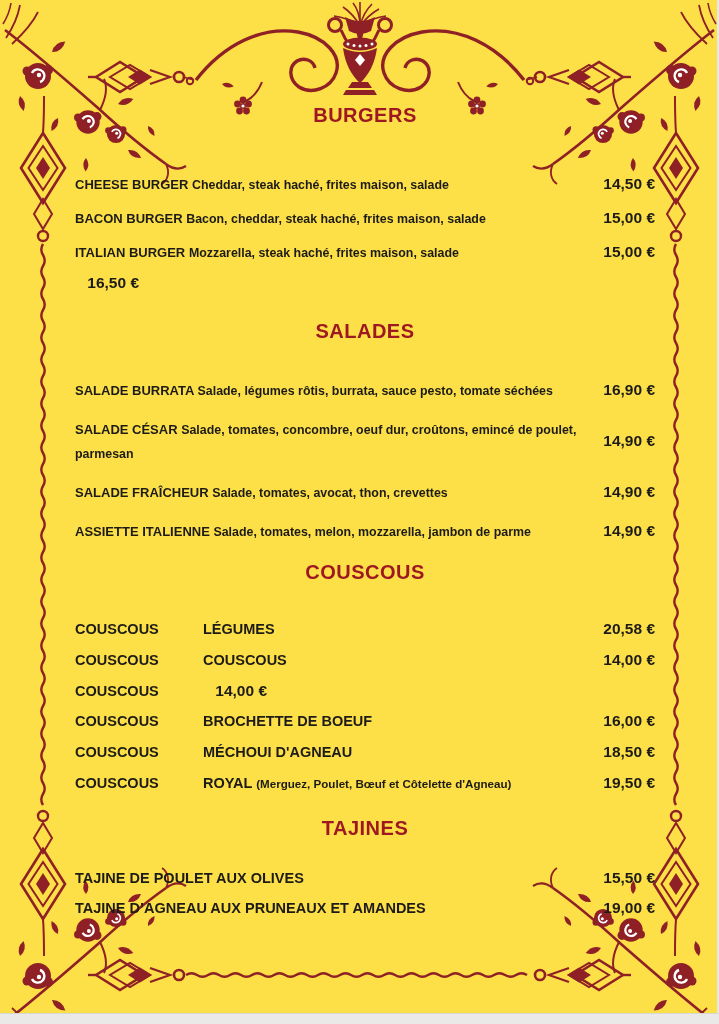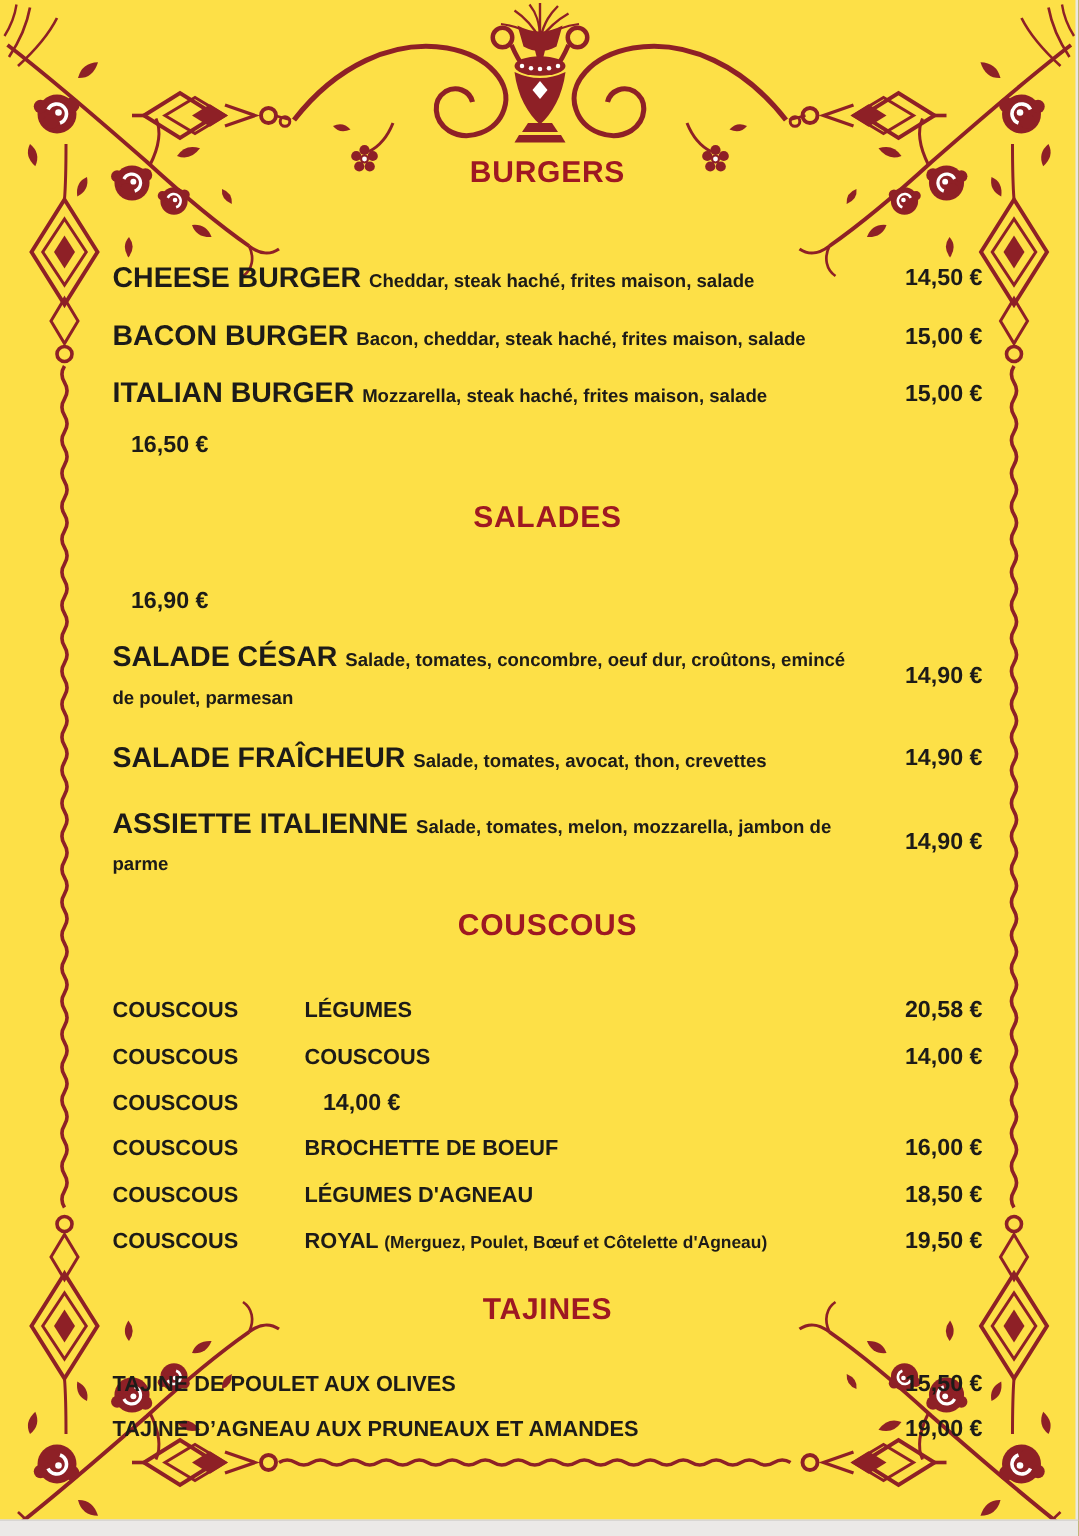--- a/index.html
+++ b/index.html
@@ -21,21 +21,21 @@
   }
   .sec-burgers  h2{margin:0 0 44px;}
   .sec-salades  h2{margin:26px 0 34px;}
   .sec-couscous h2{margin:16px 0 34px;}
   .sec-tajines  h2{margin:22px 0 28px;}
   .row{display:flex;align-items:center;margin-bottom:10px;}
   .sec-salades  .row{margin-bottom:15px;}
   .sec-couscous .row{margin-bottom:11px;}
   .sec-tajines  .row{margin-bottom:12px;gap:24px;}
   .cell{flex:1;padding-right:10px;line-height:1.5;}
-  .nm{font-size:19px;font-weight:700;}
+  .nm{font-size:13px;font-weight:700;}
   .nm::after{content:" ";}
   .ds{font-size:12.4px;font-weight:700;}
   .pr{font-size:15.5px;font-weight:700;white-space:nowrap;min-width:64px;text-align:right;}
   .crow .cname{width:128px;font-size:14.5px;font-weight:700;}
   .crow .cvar{flex:1;font-size:14.5px;font-weight:700;line-height:1.4;}
   .cnote{font-size:11.6px;font-weight:700;}
   .tname{flex:1;font-size:14.5px;font-weight:700;}
   .edge-bottom{position:absolute;left:0;right:0;bottom:0;height:10px;background:#ebe9e7;border-top:1px solid #d8d6d3;}
   .edge-right{position:absolute;top:0;bottom:10px;right:0;width:2px;background:#e9e7e5;}
 </style>
@@ -161,20 +161,21 @@
         <div class="pr">15,00 €</div>
       </div>
       <div class="row">
         <div class="pr">16,50 €</div>
       </div>
     </section>
 
     <section class="sec-salades">
       <h2>SALADES</h2>
       <div class="row">
+        <div class="cell"><span class="nm">SALADE BURRATA</span><span class="ds">Salade, légumes rôtis, burrata, sauce pesto, tomate séchées</span></div>
         <div class="pr">16,90 €</div>
       </div>
       <div class="row">
         <div class="cell"><span class="nm">SALADE CÉSAR</span><span class="ds">Salade, tomates, concombre, oeuf dur, croûtons, emincé de poulet, parmesan</span></div>
         <div class="pr">14,90 €</div>
       </div>
       <div class="row">
         <div class="cell"><span class="nm">SALADE FRAÎCHEUR</span><span class="ds">Salade, tomates, avocat, thon, crevettes</span></div>
         <div class="pr">14,90 €</div>
       </div>
@@ -200,21 +201,21 @@
         <div class="cname">COUSCOUS</div>
         <div class="pr">14,00 €</div>
       </div>
       <div class="row crow">
         <div class="cname">COUSCOUS</div>
         <div class="cvar">BROCHETTE DE BOEUF</div>
         <div class="pr">16,00 €</div>
       </div>
       <div class="row crow">
         <div class="cname">COUSCOUS</div>
-        <div class="cvar">LÉGUMES D'AGNEAU</div>
+        <div class="cvar">MÉCHOUI D'AGNEAU</div>
         <div class="pr">18,50 €</div>
       </div>
       <div class="row crow">
         <div class="cname">COUSCOUS</div>
         <div class="cvar"><span>ROYAL</span> <span class="cnote">(Merguez, Poulet, Bœuf et Côtelette d'Agneau)</span></div>
         <div class="pr">19,50 €</div>
       </div>
     </section>
 
     <section class="sec-tajines">

